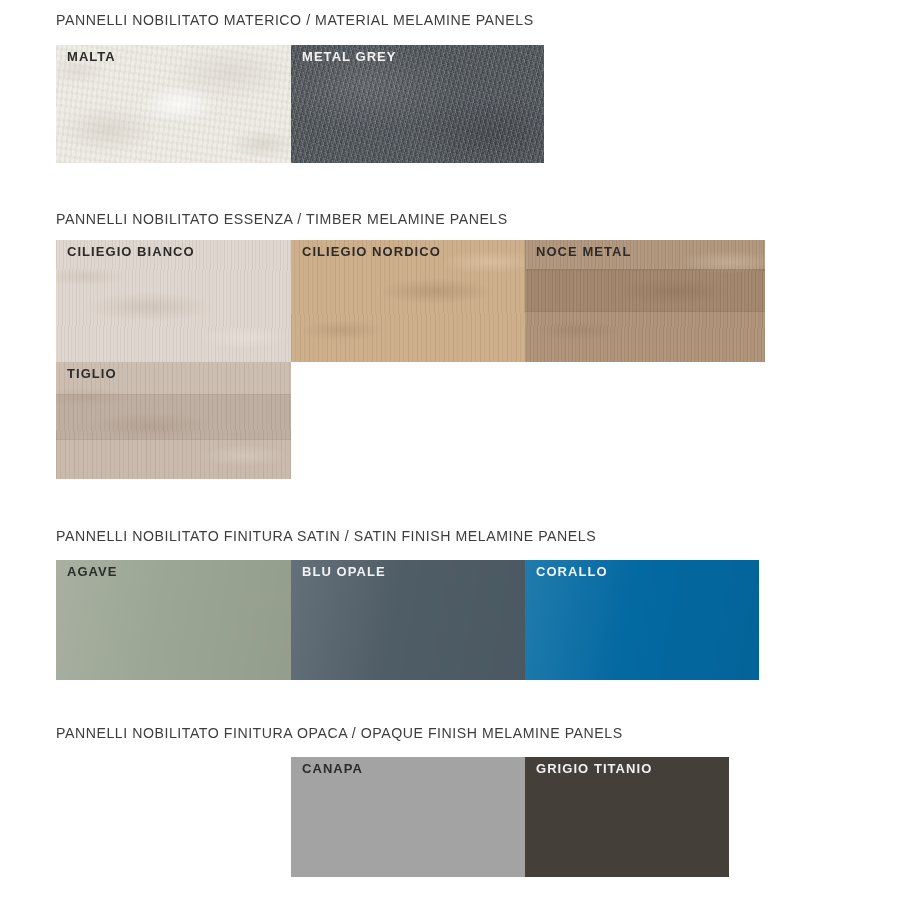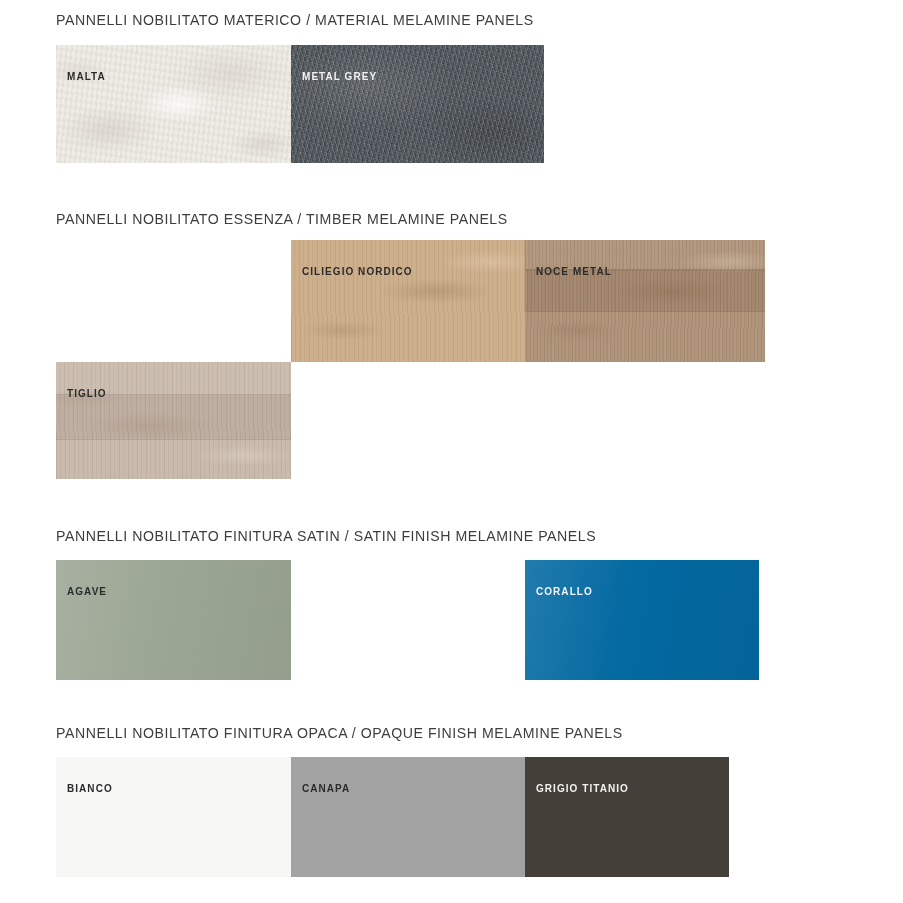--- a/index.html
+++ b/index.html
@@ -37,23 +37,23 @@
     transform-origin: left center;
   }
 
   
   .swatch {
     position: absolute;
     overflow: hidden;
   }
   .swatch-label {
     position: absolute;
-    top: 26px;
+    top: 4px;
     left: 11px;
-    font-size: 10px;
+    font-size: 13px;
     letter-spacing: 1.05px;
     font-weight: 600;
     white-space: nowrap;
     z-index: 5;
     font-family: "Liberation Sans", sans-serif;
   }
   .lbl-dark  { color: #2b2b2b; }
   .lbl-light { color: #f2f2f2; }
 
   
@@ -151,20 +151,25 @@
     <span class="swatch-label lbl-dark">MALTA</span>
   </div>
 
   <div class="swatch" style="left:291px; top:45px; width:233px; height:118px; background:#545a60;padding-left:20px;">
     <span class="tex tex-metal"></span>
     <span class="swatch-label lbl-light">METAL GREY</span>
   </div>
 
   <div class="section-title" style="top:211px;">PANNELLI NOBILITATO ESSENZA / TIMBER MELAMINE PANELS</div>
 
+  <div class="swatch" style="left:56px; top:240px; width:235px; height:122px; background:#ded5cd;">
+    <span class="tex tex-wood-fine"></span>
+    <span class="tex tex-knots-b"></span>
+    <span class="swatch-label lbl-dark">CILIEGIO BIANCO</span>
+  </div>
 
   <div class="swatch" style="left:291px; top:240px; width:234px; height:122px; background:#cbab86;">
     <span class="tex tex-wood-fine2"></span>
     <span class="tex tex-knots-a"></span>
     <span class="swatch-label lbl-dark">CILIEGIO NORDICO</span>
   </div>
 
   <div class="swatch" style="left:525px; top:240px; width:240px; height:122px; background:#a88a6e;">
     <span class="tex tex-planks-3"></span>
     <span class="tex tex-wood-fine"></span>
@@ -179,31 +184,32 @@
     <span class="swatch-label lbl-dark">TIGLIO</span>
   </div>
 
   <div class="section-title" style="top:528px;">PANNELLI NOBILITATO FINITURA SATIN / SATIN FINISH MELAMINE PANELS</div>
 
   <div class="swatch" style="left:56px; top:560px; width:235px; height:120px; background:#9ca694;">
     <span class="tex tex-soft-sheen"></span>
     <span class="swatch-label lbl-dark">AGAVE</span>
   </div>
 
+  <div class="swatch" style="left:291px; top:560px; width:234px; height:120px; background:#4f5d67;">
+    <span class="tex tex-soft-sheen"></span>
+    <span class="swatch-label lbl-light">BLU OPALE</span>
+  </div>
 
   <div class="swatch" style="left:525px; top:560px; width:234px; height:120px; background:#0369a1;">
     <span class="tex tex-soft-sheen"></span>
     <span class="swatch-label lbl-light">CORALLO</span>
   </div>
 
   <div class="section-title" style="top:725px;">PANNELLI NOBILITATO FINITURA OPACA / OPAQUE FINISH MELAMINE PANELS</div>
 
-  <div class="swatch" style="left:56px; top:757px; width:235px; height:120px; background:#f7f7f6;">
-    <span class="swatch-label lbl-dark">BIANCO</span>
-  </div>
 
   <div class="swatch" style="left:291px; top:757px; width:276px; height:120px; background:#a3a3a3;">
     <span class="swatch-label lbl-dark">CANAPA</span>
   </div>
 
   <div class="swatch" style="left:525px; top:757px; width:204px; height:120px; background:#453f39;">
     <span class="swatch-label lbl-light">GRIGIO TITANIO</span>
   </div>
 
 </div>

